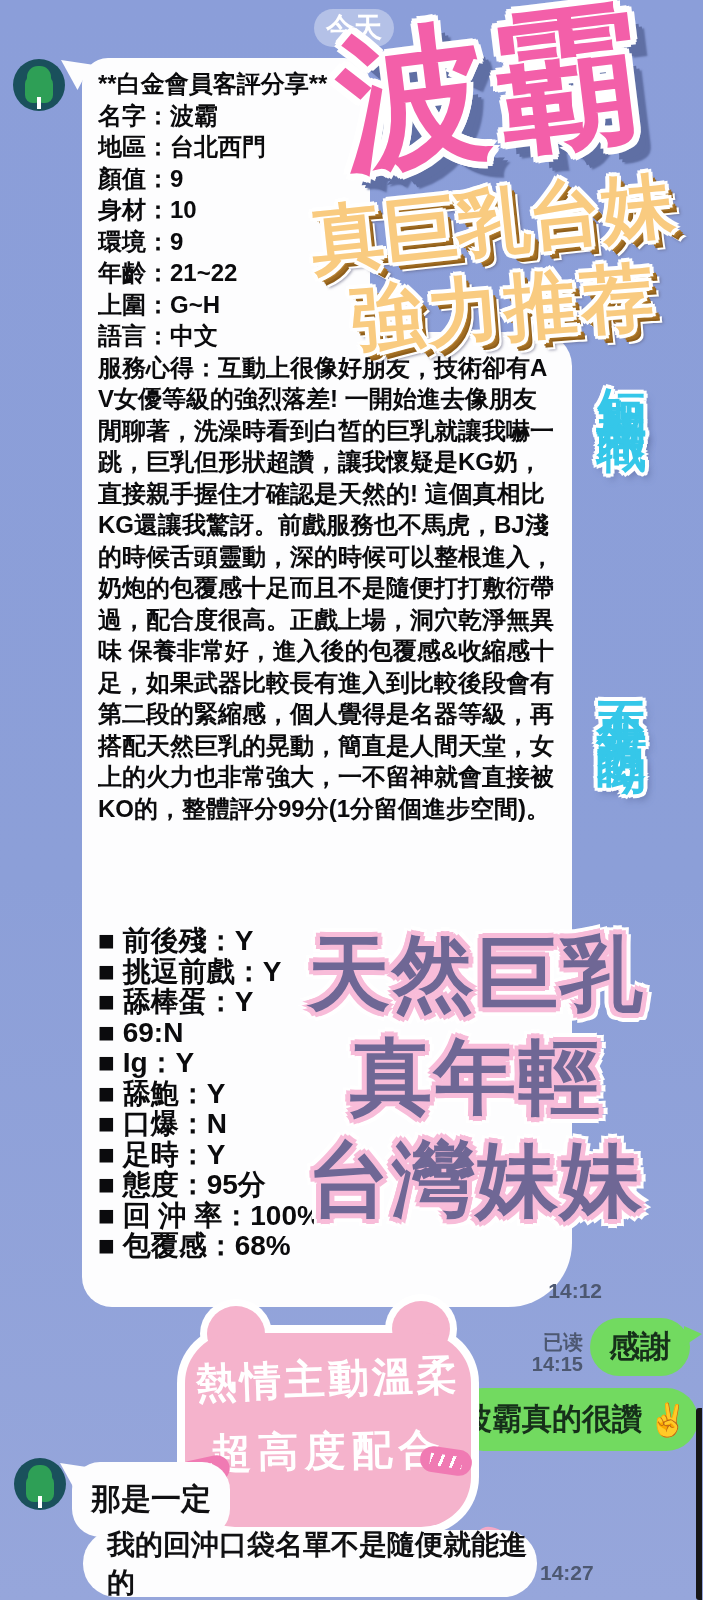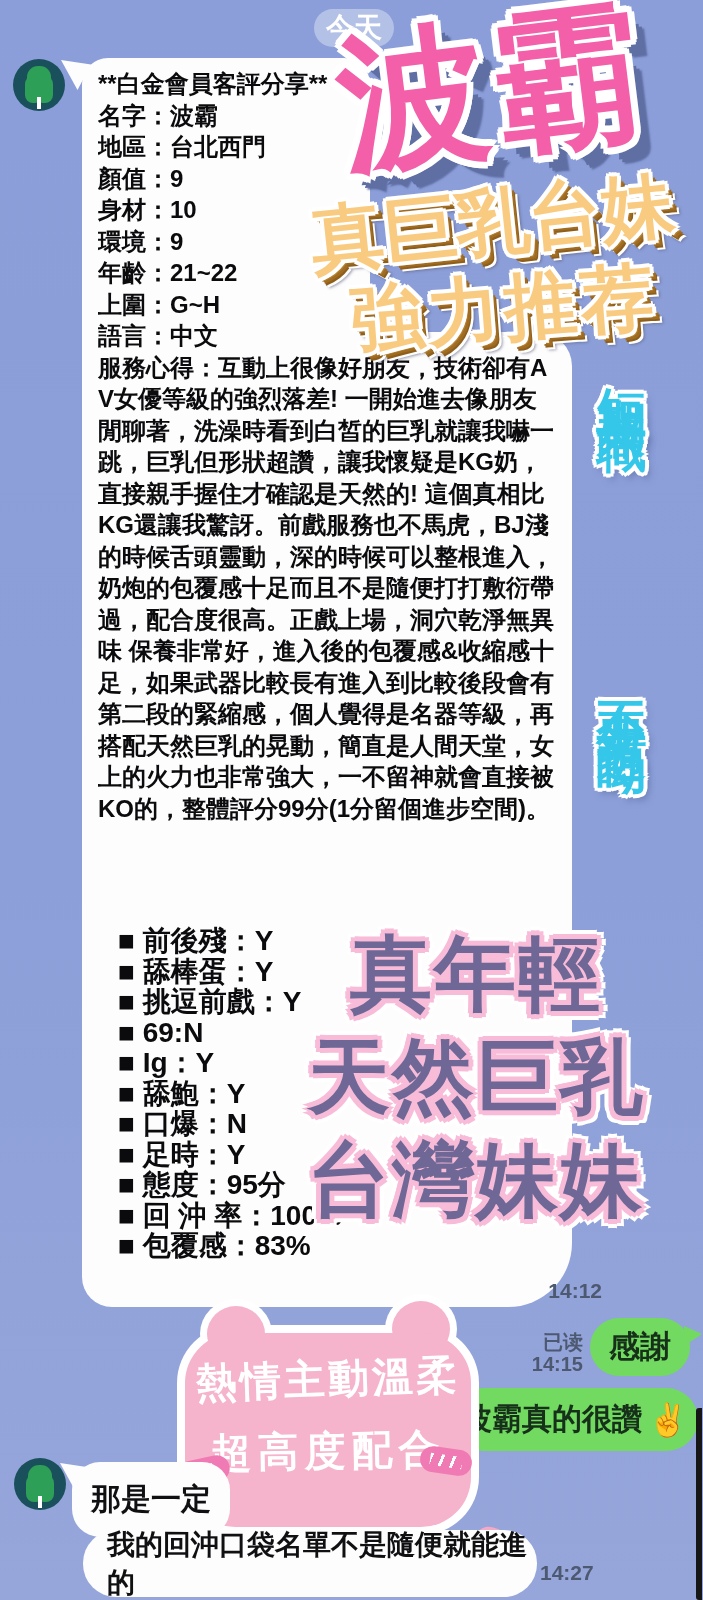--- a/index.html
+++ b/index.html
@@ -18,21 +18,21 @@
   .crown{position:absolute;left:14px;top:7px;width:24px;height:33px;background:#2E9F56;
     border-radius:11px;box-shadow:-5px 7px 0 -3px #2E9F56,5px 7px 0 -3px #2E9F56;}
   .stem{position:absolute;left:24px;top:38px;width:4px;height:12px;background:#fff;}
   
   .tail-w{width:30px;height:30px;background:#FDFDFE;clip-path:polygon(0 0,100% 15%,55% 100%);}
   .card-a{left:82px;top:58px;width:288px;height:300px;background:#FDFDFE;border-radius:26px 26px 0 0;}
   .card-b{left:82px;top:332px;width:490px;height:975px;background:#FDFDFE;border-radius:0 34px 64px 30px;}
   .card-text{left:98px;top:68px;width:460px;max-height:848px;overflow:hidden;
     font-size:24px;line-height:31.5px;font-weight:600;color:#0B0B0D;word-break:break-all;}
   .check-list{left:98px;top:926px;width:460px;font-size:28px;line-height:30.5px;
-    font-weight:600;color:#0B0B0D;margin-left:20px;}
+    font-weight:600;color:#0B0B0D;}
   
   .t-main{left:338px;top:10px;font-size:150px;line-height:1.05;font-weight:800;
     letter-spacing:4px;color:#F35FA9;transform:rotate(-7deg);white-space:nowrap;
     text-shadow:0 -7px 0 #fff,5px -5px 0 #fff,7px 0 0 #fff,5px 5px 0 #fff,0 7px 0 #fff,
       -5px 5px 0 #fff,-7px 0 0 #fff,-5px -5px 0 #fff,3px -6px 0 #fff,6px 3px 0 #fff,
       -3px 6px 0 #fff,-6px -3px 0 #fff,10px 13px 0 #5F6FA4,13px 16px 0 #5F6FA4,15px 18px 2px #5F6FA4;}
   .t-gold{font-size:73px;font-weight:800;color:#F9CB80;white-space:nowrap;line-height:1.1;
     text-shadow:0 -4px 0 #fff,3px -3px 0 #fff,4px 0 0 #fff,3px 3px 0 #fff,0 4px 0 #fff,
       -3px 3px 0 #fff,-4px 0 0 #fff,-3px -3px 0 #fff,
       4px 4px 0 #B58031,6px 6px 0 #A06C22,7px 8px 0 #8E5E1B,9px 10px 0 #fff,10px 11px 3px rgba(90,90,120,.6);}
@@ -113,40 +113,40 @@
     <div>身材：10</div>
     <div>環境：9</div>
     <div>年齡：21~22</div>
     <div>上圍：G~H</div>
     <div>語言：中文</div>
     <div>服務心得：互動上很像好朋友，技術卻有AV女優等級的強烈落差! 一開始進去像朋友閒聊著，洗澡時看到白皙的巨乳就讓我嚇一跳，巨乳但形狀超讚，讓我懷疑是KG奶，直接親手握住才確認是天然的! 這個真相比KG還讓我驚訝。前戲服務也不馬虎，BJ淺的時候舌頭靈動，深的時候可以整根進入，奶炮的包覆感十足而且不是隨便打打敷衍帶過，配合度很高。正戲上場，洞穴乾淨無異味 保養非常好，進入後的包覆感&amp;收縮感十足，如果武器比較長有進入到比較後段會有第二段的緊縮感，個人覺得是名器等級，再搭配天然巨乳的晃動，簡直是人間天堂，女上的火力也非常強大，一不留神就會直接被KO的，整體評分99分(1分留個進步空間)。</div>
   </div>
 
   <div class="abs check-list">
     <div>■ 前後殘：Y</div>
+    <div>■ 挑逗前戲：Y</div>
     <div>■ 舔棒蛋：Y</div>
-    <div>■ 挑逗前戲：Y</div>
     <div>■ 69:N</div>
     <div>■ Ig：Y</div>
     <div>■ 舔鮑：Y</div>
     <div>■ 口爆：N</div>
     <div>■ 足時：Y</div>
     <div>■ 態度：95分</div>
     <div>■ 回 沖 率：100%</div>
-    <div>■ 包覆感：83%</div>
+    <div>■ 包覆感：68%</div>
   </div>
 
   <div class="abs t-main">波霸</div>
   <div class="abs t-gold t-sub1">真巨乳台妹</div>
   <div class="abs t-gold t-sub2">強力推荐</div>
   <div class="abs t-vert t-vert1">短期兼職</div>
   <div class="abs t-vert t-vert2">不要錯過呦</div>
   <div class="abs t-purple">
+    <div>天然巨乳</div>
     <div>真年輕</div>
-    <div>天然巨乳</div>
     <div>台灣妹妹</div>
   </div>
 
   <div class="abs stamp" style="right:101px;top:1279px;">14:12</div>
   <div class="abs read-block">
     <div>已读</div>
     <div>14:15</div>
   </div>
 
   <div class="abs g-bubble g1">感謝</div>

